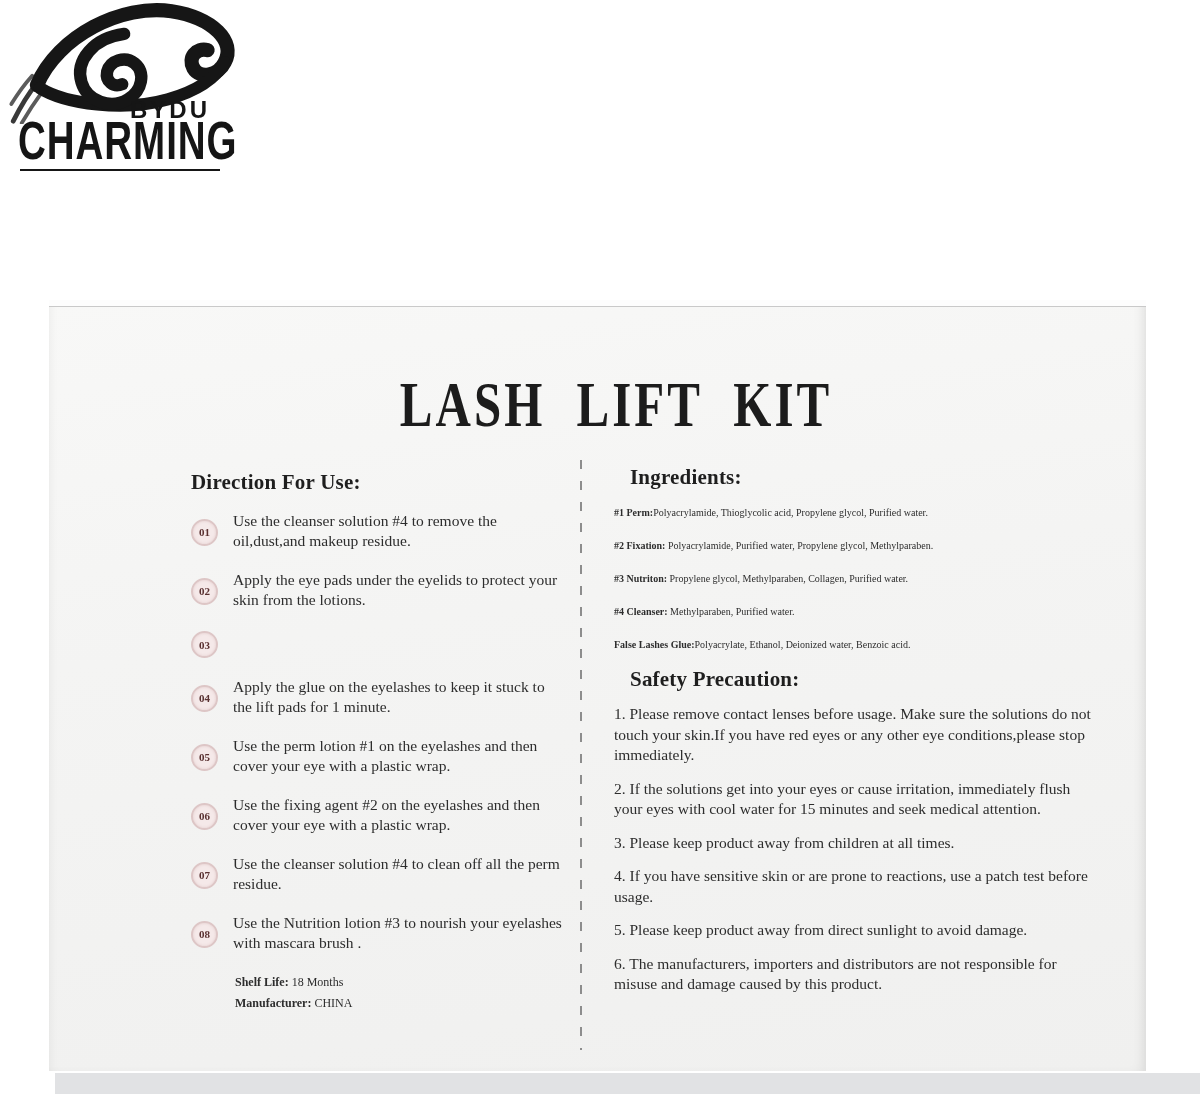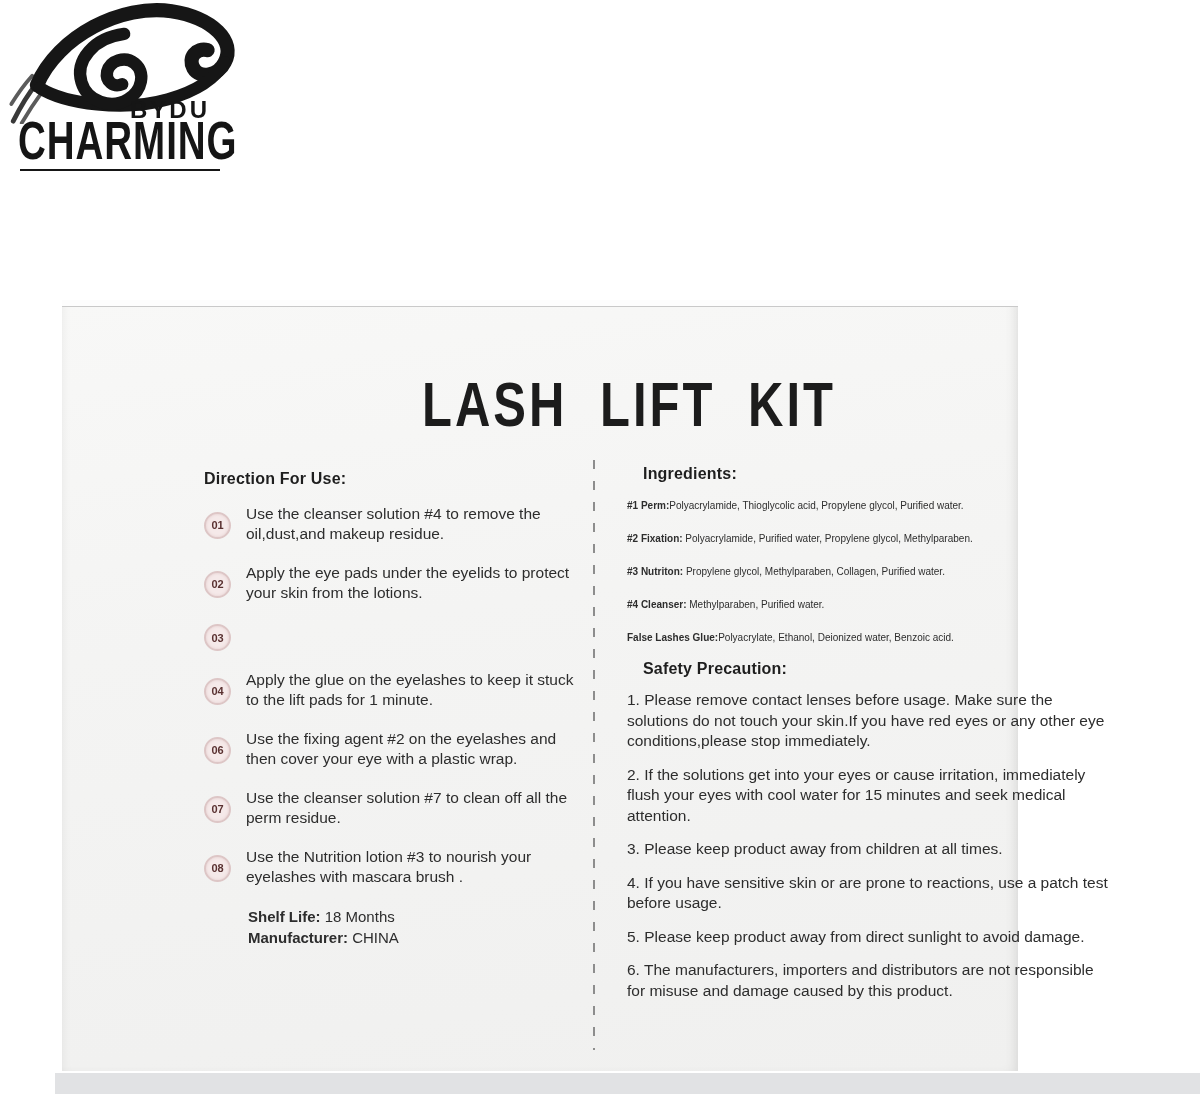--- a/index.html
+++ b/index.html
@@ -11,57 +11,57 @@
   .logo { position:absolute; left:8px; top:0; width:240px; height:185px; }
   .logo svg { position:absolute; left:0; top:-4px; }
   .brand-top { position:absolute; right:38px; top:96px; font-size:24px; font-weight:700;
                letter-spacing:3px; color:#151515; }
   .brand-main { position:absolute; left:10px; top:110px; font-size:41px; font-weight:700;
                 letter-spacing:1px; color:#151515; transform:scale(.94,1.32);
                 transform-origin:left top; white-space:nowrap; }
   .brand-rule { position:absolute; left:12px; top:169px; width:200px; height:2px; background:#161616; }
 
   
-  .box { position:absolute; left:62px; top:300px; width:956px; height:771px;
+  .box { position:absolute; left:49px; top:300px; width:1097px; height:771px;
          background:linear-gradient(172deg,#f8f8f7 0%,#f4f4f3 40%,#f0f0ef 100%);
          box-shadow: inset -8px 0 14px -8px rgba(0,0,0,.14),
-                     inset 8px 0 12px -9px rgba(0,0,0,.08); }
+                     inset 8px 0 12px -9px rgba(0,0,0,.08); font-family: Liberation Serif, serif; }
   .box-lid { position:absolute; left:0; top:0; width:100%; height:7px; background:#fdfdfd;
              border-bottom:1px solid #c9c9c9; }
   .bottom-shadow { position:absolute; left:55px; top:1073px; width:1145px; height:21px;
                    background:#e1e2e4; }
 
   
   .title { position:absolute; left:0; top:68px; width:1134px; text-align:center;
            font-size:49px; font-weight:700; letter-spacing:3px; word-spacing:16px;
            color:#1c1c1c; transform:scaleY(1.28); transform-origin:center top;
            font-stretch:condensed; }
 
   
   .divider { position:absolute; left:531px; top:160px; width:2px; height:590px;
              background:repeating-linear-gradient(to bottom,#8d8d8d 0 9px, transparent 9px 21px); }
 
   .col-left  { position:absolute; left:142px; top:170px; width:372px; color:#2d2d2d; }
   .col-right { position:absolute; left:565px; top:165px; width:484px; color:#2d2d2d; }
 
-  h2 { font-size:16px; font-weight:700; color:#1e1e1e; letter-spacing:.2px; }
+  h2 { font-size:21px; font-weight:700; color:#1e1e1e; letter-spacing:.2px; }
   .col-left h2 { margin-bottom:16px; }
   .col-right h2 { margin-bottom:12px;margin-left:16px; }
   .col-right h2.safety-h { margin-top:5px; }
 
   .step { display:flex; align-items:center; margin-bottom:19px; }
   .step-num { flex:none; width:27px; height:27px; border-radius:50%;
               background:#f5e9e9; border:2px solid #ddc6c6;
               box-shadow:inset 0 0 3px #e3cccc;
               color:#5a3131; font-size:11px; font-weight:700;
               display:flex; align-items:center; justify-content:center;
               margin:2px 15px 0 0; }
   .step-text { font-size:15.5px; line-height:20px; }
 
-  .meta { margin:8px 0 13px 44px; font-size:15px; line-height:21px; }
+  .meta { margin:8px 0 13px 44px; font-size:12px; line-height:21px; }
   .meta b { font-weight:700; }
 
   .ing { font-size:10px; line-height:21px; margin-bottom:12px; }
   .ing b { font-weight:700; }
   .safe { font-size:15.5px; line-height:20.5px; margin-bottom:13px; }
 </style>
 </head>
 <body>
 
 <div class="stage">
@@ -105,26 +105,30 @@
         <div class="step-text">Apply the eye pads under the eyelids to protect your skin from the lotions.</div>
       </div>
       <div class="step">
         <div class="step-num">03</div>
       </div>
       <div class="step">
         <div class="step-num">04</div>
         <div class="step-text">Apply the glue on the eyelashes to keep it stuck to the lift pads for 1 minute.</div>
       </div>
       <div class="step">
+        <div class="step-num">05</div>
+        <div class="step-text">Use the perm lotion #1 on the eyelashes and then cover your eye with a plastic wrap.</div>
+      </div>
+      <div class="step">
         <div class="step-num">06</div>
         <div class="step-text">Use the fixing agent #2 on the eyelashes and then cover your eye with a plastic wrap.</div>
       </div>
       <div class="step">
         <div class="step-num">07</div>
-        <div class="step-text">Use the cleanser solution #7 to clean off all the perm residue.</div>
+        <div class="step-text">Use the cleanser solution #4 to clean off all the perm residue.</div>
       </div>
       <div class="step">
         <div class="step-num">08</div>
         <div class="step-text">Use the Nutrition lotion #3 to nourish your eyelashes with mascara brush .</div>
       </div>
 
       <div class="meta">
         <div><b>Shelf Life:</b><span> 18 Months</span></div>
         <div><b>Manufacturer:</b><span> CHINA</span></div>
       </div>

